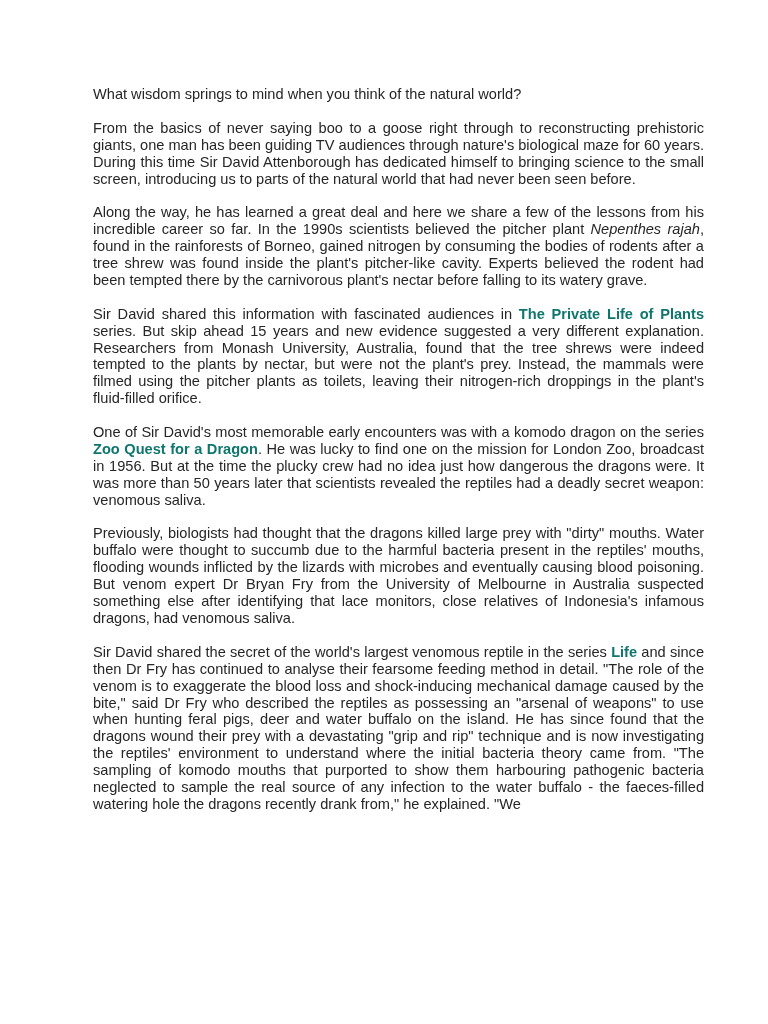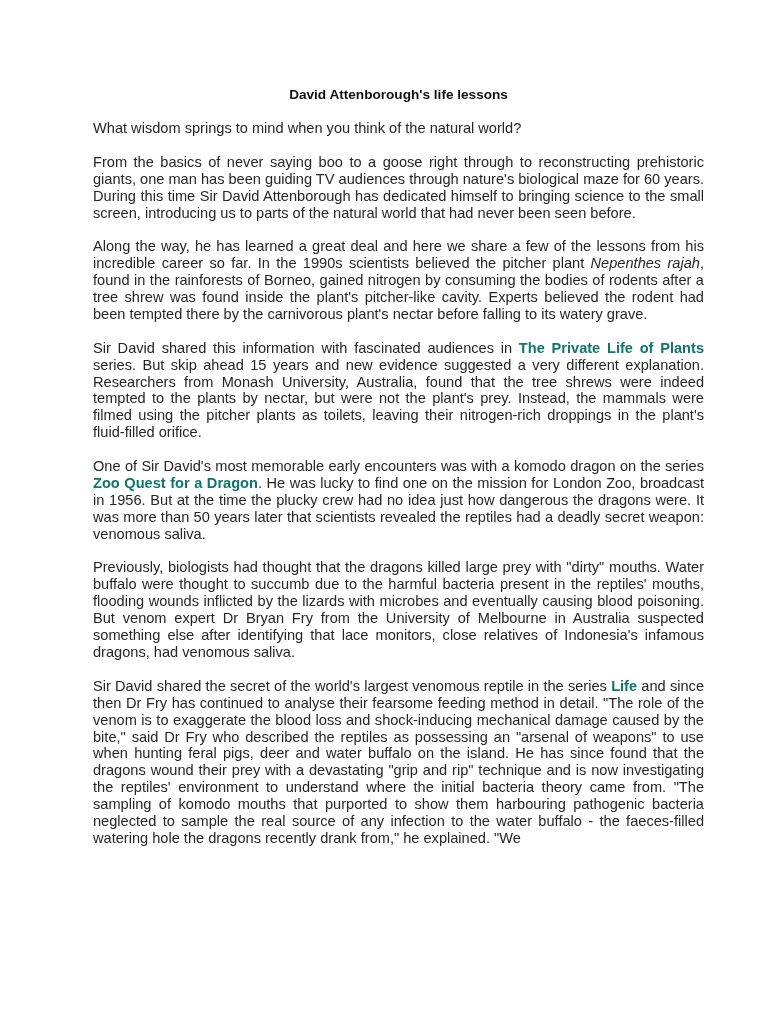--- a/index.html
+++ b/index.html
@@ -35,21 +35,20 @@
       margin: 0 0 16.9px 0;
       text-align: justify;
     }
     p.left { text-align: left; }
     b { color: #0f766e; }
   </style>
 </head>
 <body>
 
 <div class="page">
-  <div class="title">David Attenborough's life lessons</div>
 
   <p class="left">
     <span>What wisdom springs to mind when you think of the natural world?</span>
   </p>
 
   <p>
     <span>From the basics of never saying boo to a goose right through to reconstructing prehistoric giants, one man has been guiding TV audiences through nature's biological maze for 60 years. During this time Sir David Attenborough has dedicated himself to bringing science to the small screen, introducing us to parts of the natural world that had never been seen before.</span>
   </p>
 
   <p>

